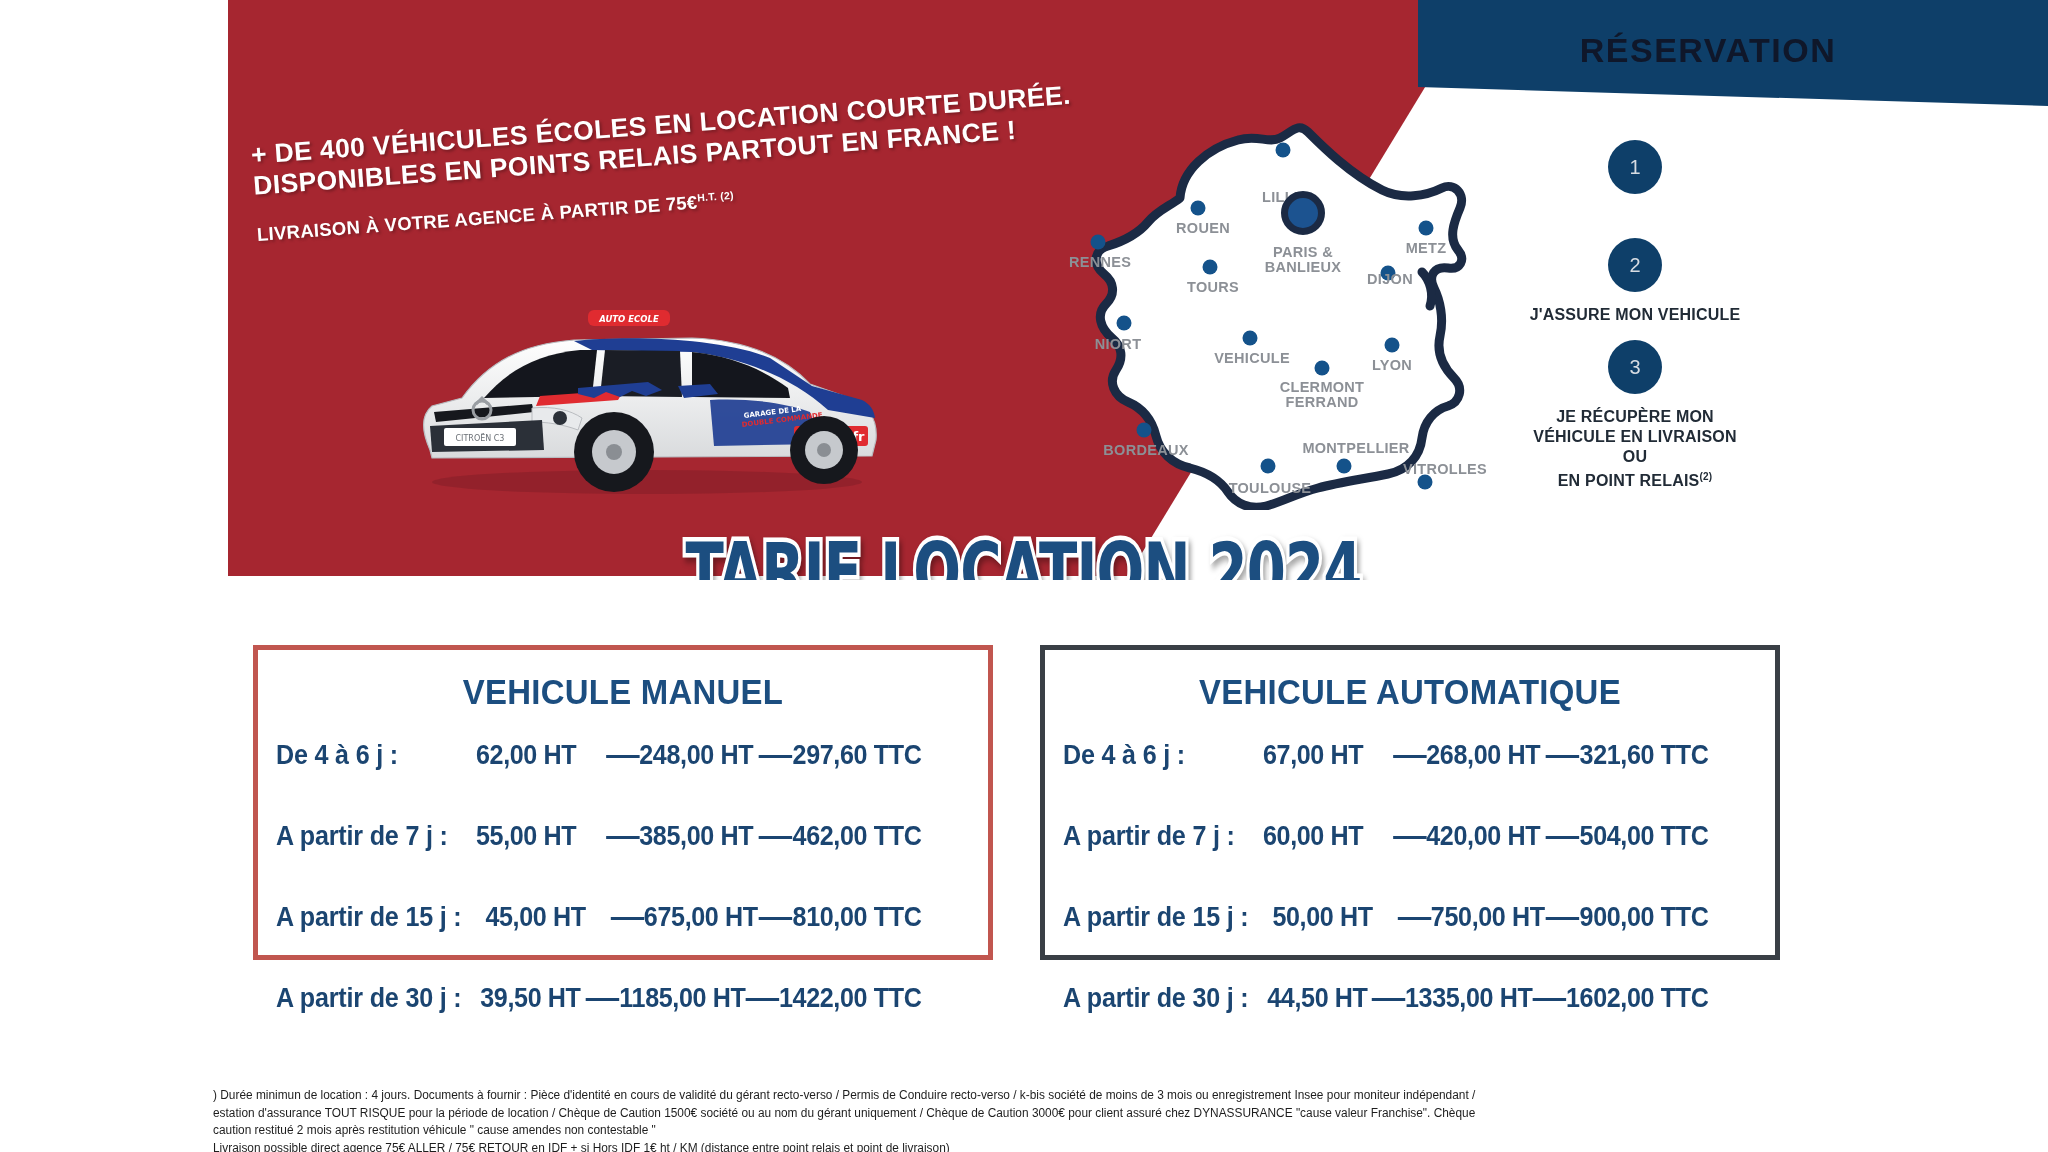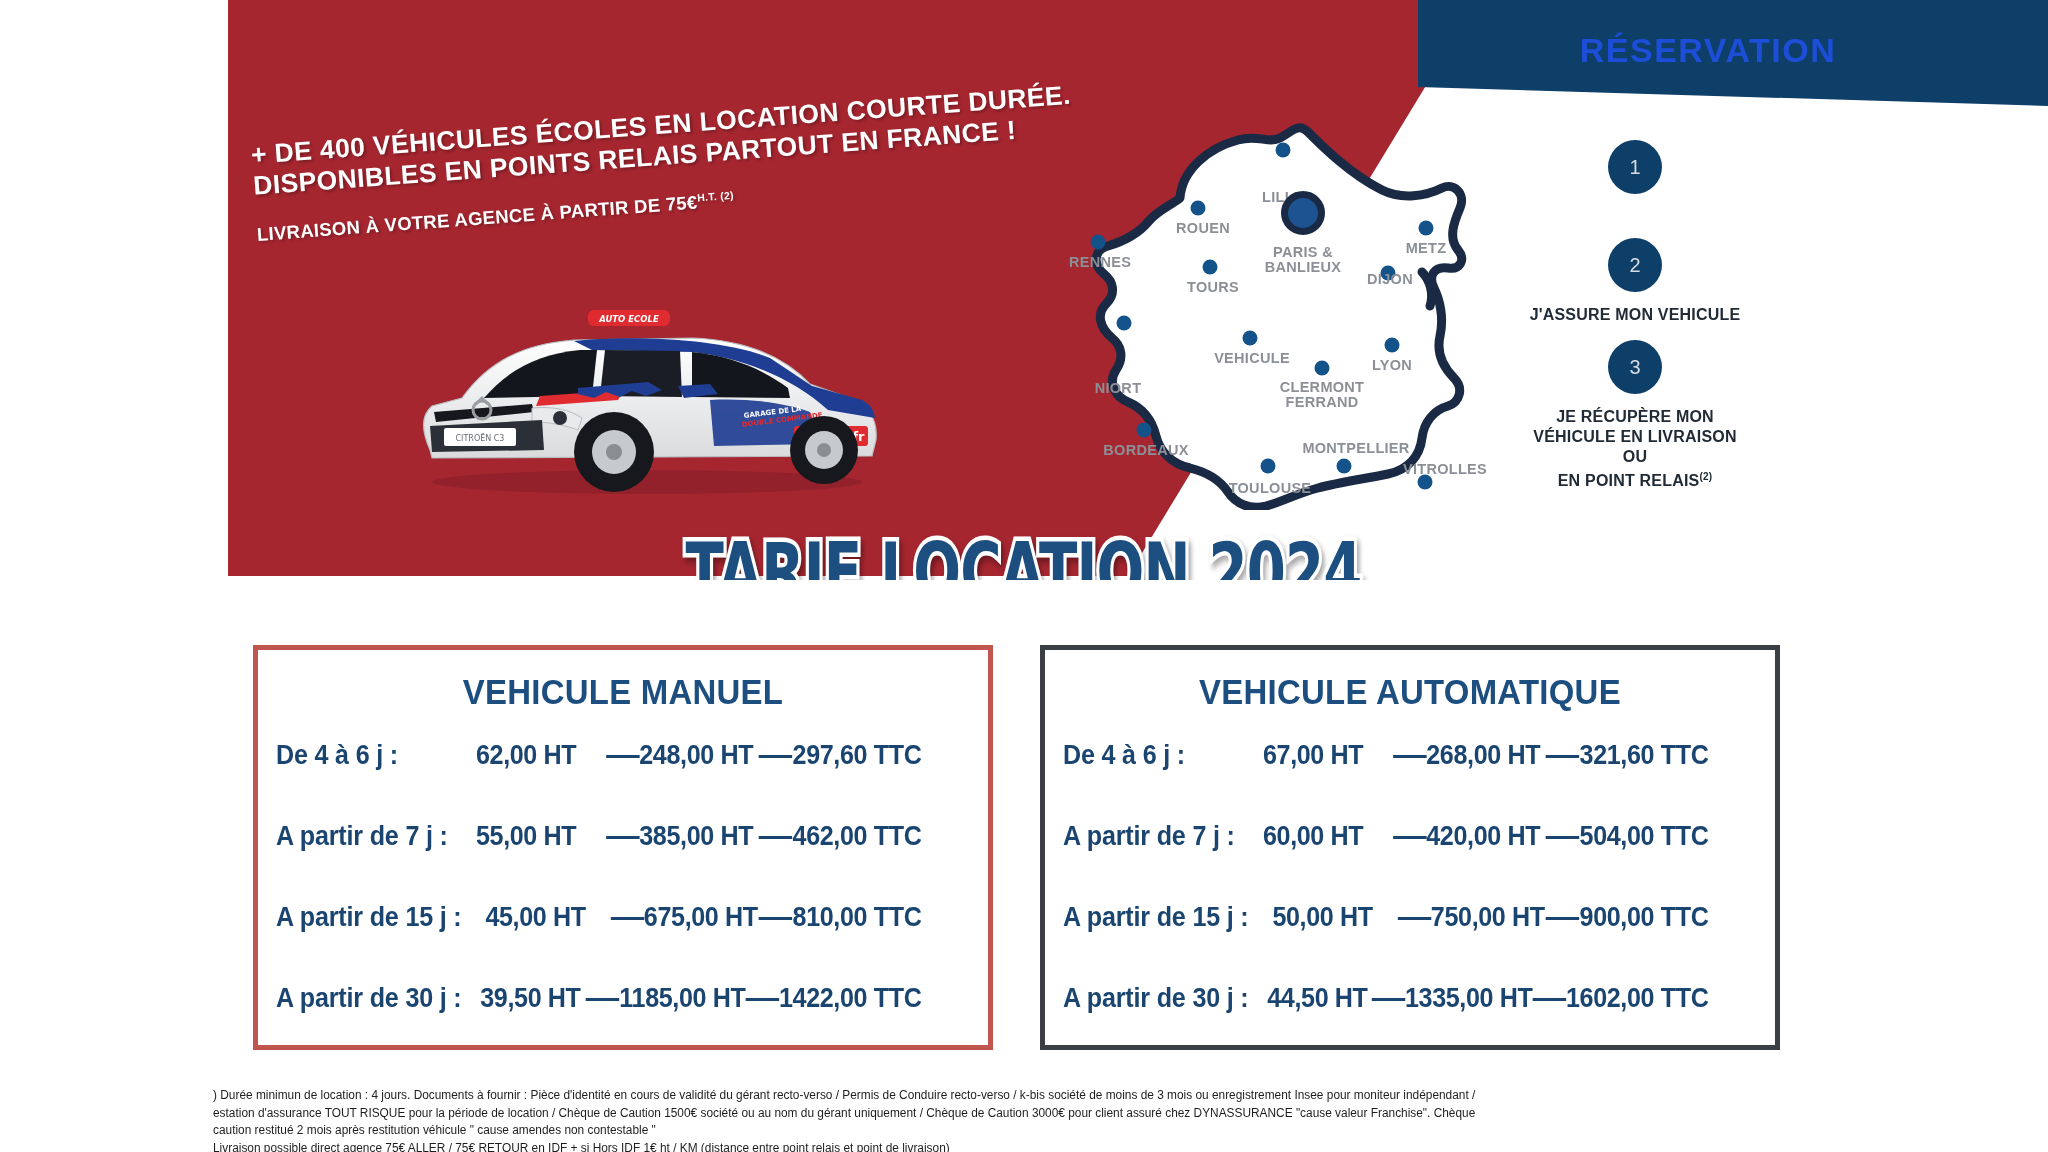--- a/index.html
+++ b/index.html
@@ -19,21 +19,21 @@
   
   .navy-bar{
     position:absolute; left:1418px; top:0; width:630px; height:106px;
     background:#0E3F६9;
     background:#0E3F69;
     clip-path: polygon(0 0, 100% 0, 100% 100%, 0 82%);
   }
   .navy-bar-txt{
     position:absolute; left:1418px; top:0; width:580px; height:100px;
     display:flex; align-items:center; justify-content:center;
-    color:#1d4ed8; font-size:34px; font-weight:bold; letter-spacing:1.5px;
+    color:#0f172a; font-size:34px; font-weight:bold; letter-spacing:1.5px;
   }
 
   
   .headline-wrap{
     position:absolute; left:250px; top:140px; width:900px;
     transform:rotate(-4.2deg); transform-origin:left top;
   }
   .headline1, .headline2{
     color:#fff; font-weight:bold; font-size:26.5px; letter-spacing:.4px;
     line-height:31px; white-space:nowrap;
@@ -88,21 +88,21 @@
     display:flex; align-items:center; justify-content:center;
   }
   .step-label{
     margin-top:13px; color:#212B36; font-weight:bold; font-size:16px;
     line-height:20px; letter-spacing:.2px;
   }
   .step-label sup{ font-size:10px; }
 
   
   .price-card{
-    position:absolute; top:645px; width:740px; height:405px; background:#fff;
+    position:absolute; top:645px; width:740px; height:315px; background:#fff;
   }
   #card-manual{ left:253px; border:5px solid #C1564F; }
   #card-auto{ left:1040px; border:5px solid #3A3F46; }
   .card-title{
     text-align:center; margin-top:22px;
     color:#1C4E80; font-weight:bold; font-size:35px; letter-spacing:.3px;
     font-family:"Liberation Sans", sans-serif;
     transform:scaleX(.94);
   }
   .rows{ margin-top:28px; padding:0 18px; }
@@ -247,21 +247,21 @@
         </div>
         <div class="city-dot" style="left: 180px; top: 157px;"></div>
         <div class="city-label" style="left: 183px; top: 169px;">
           <div>TOURS</div>
         </div>
         <div class="city-dot" style="left: 358px; top: 163px;"></div>
         <div class="city-label" style="left: 360px; top: 161px;">
           <div>DIJON</div>
         </div>
         <div class="city-dot" style="left: 94px; top: 213px;"></div>
-        <div class="city-label" style="left: 88px; top: 226px; margin-top: 44px;">
+        <div class="city-label" style="left: 88px; top: 226px;">
           <div>NIORT</div>
         </div>
         <div class="city-dot" style="left: 220px; top: 228px;"></div>
         <div class="city-label" style="left: 222px; top: 240px;">
           <div>VEHICULE</div>
         </div>
         <div class="city-dot" style="left: 362px; top: 235px;"></div>
         <div class="city-label" style="left: 362px; top: 247px;">
           <div>LYON</div>
         </div>

